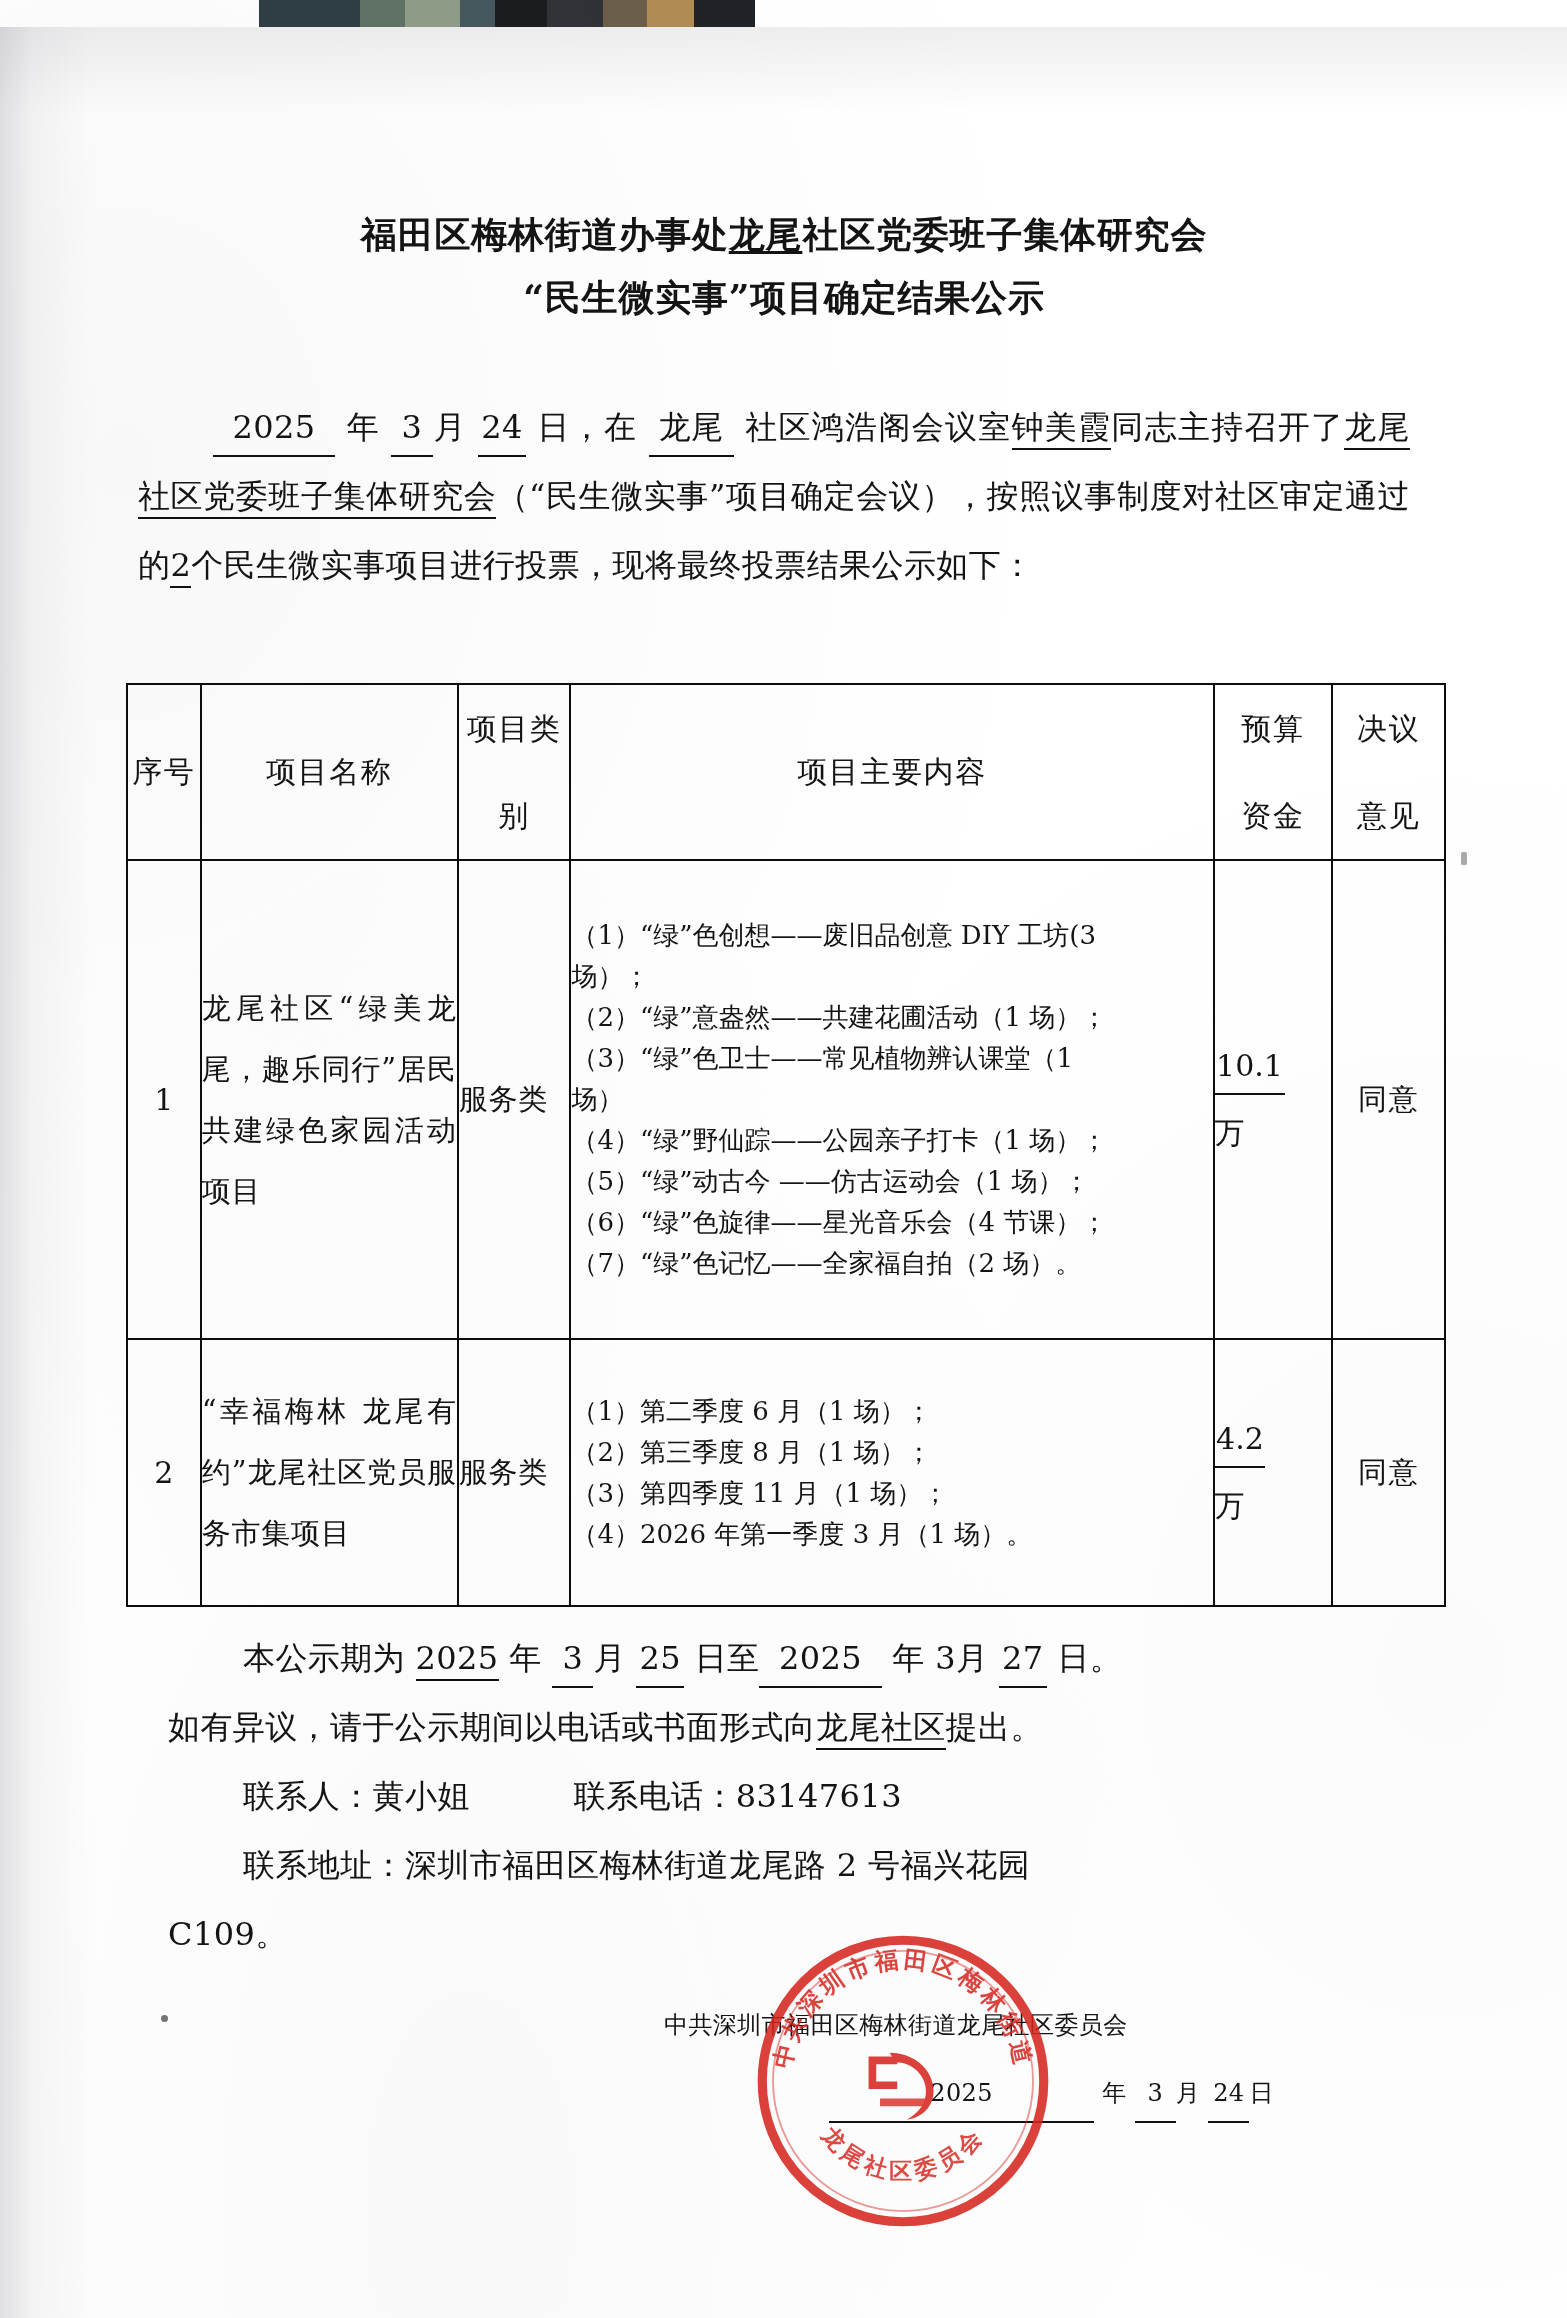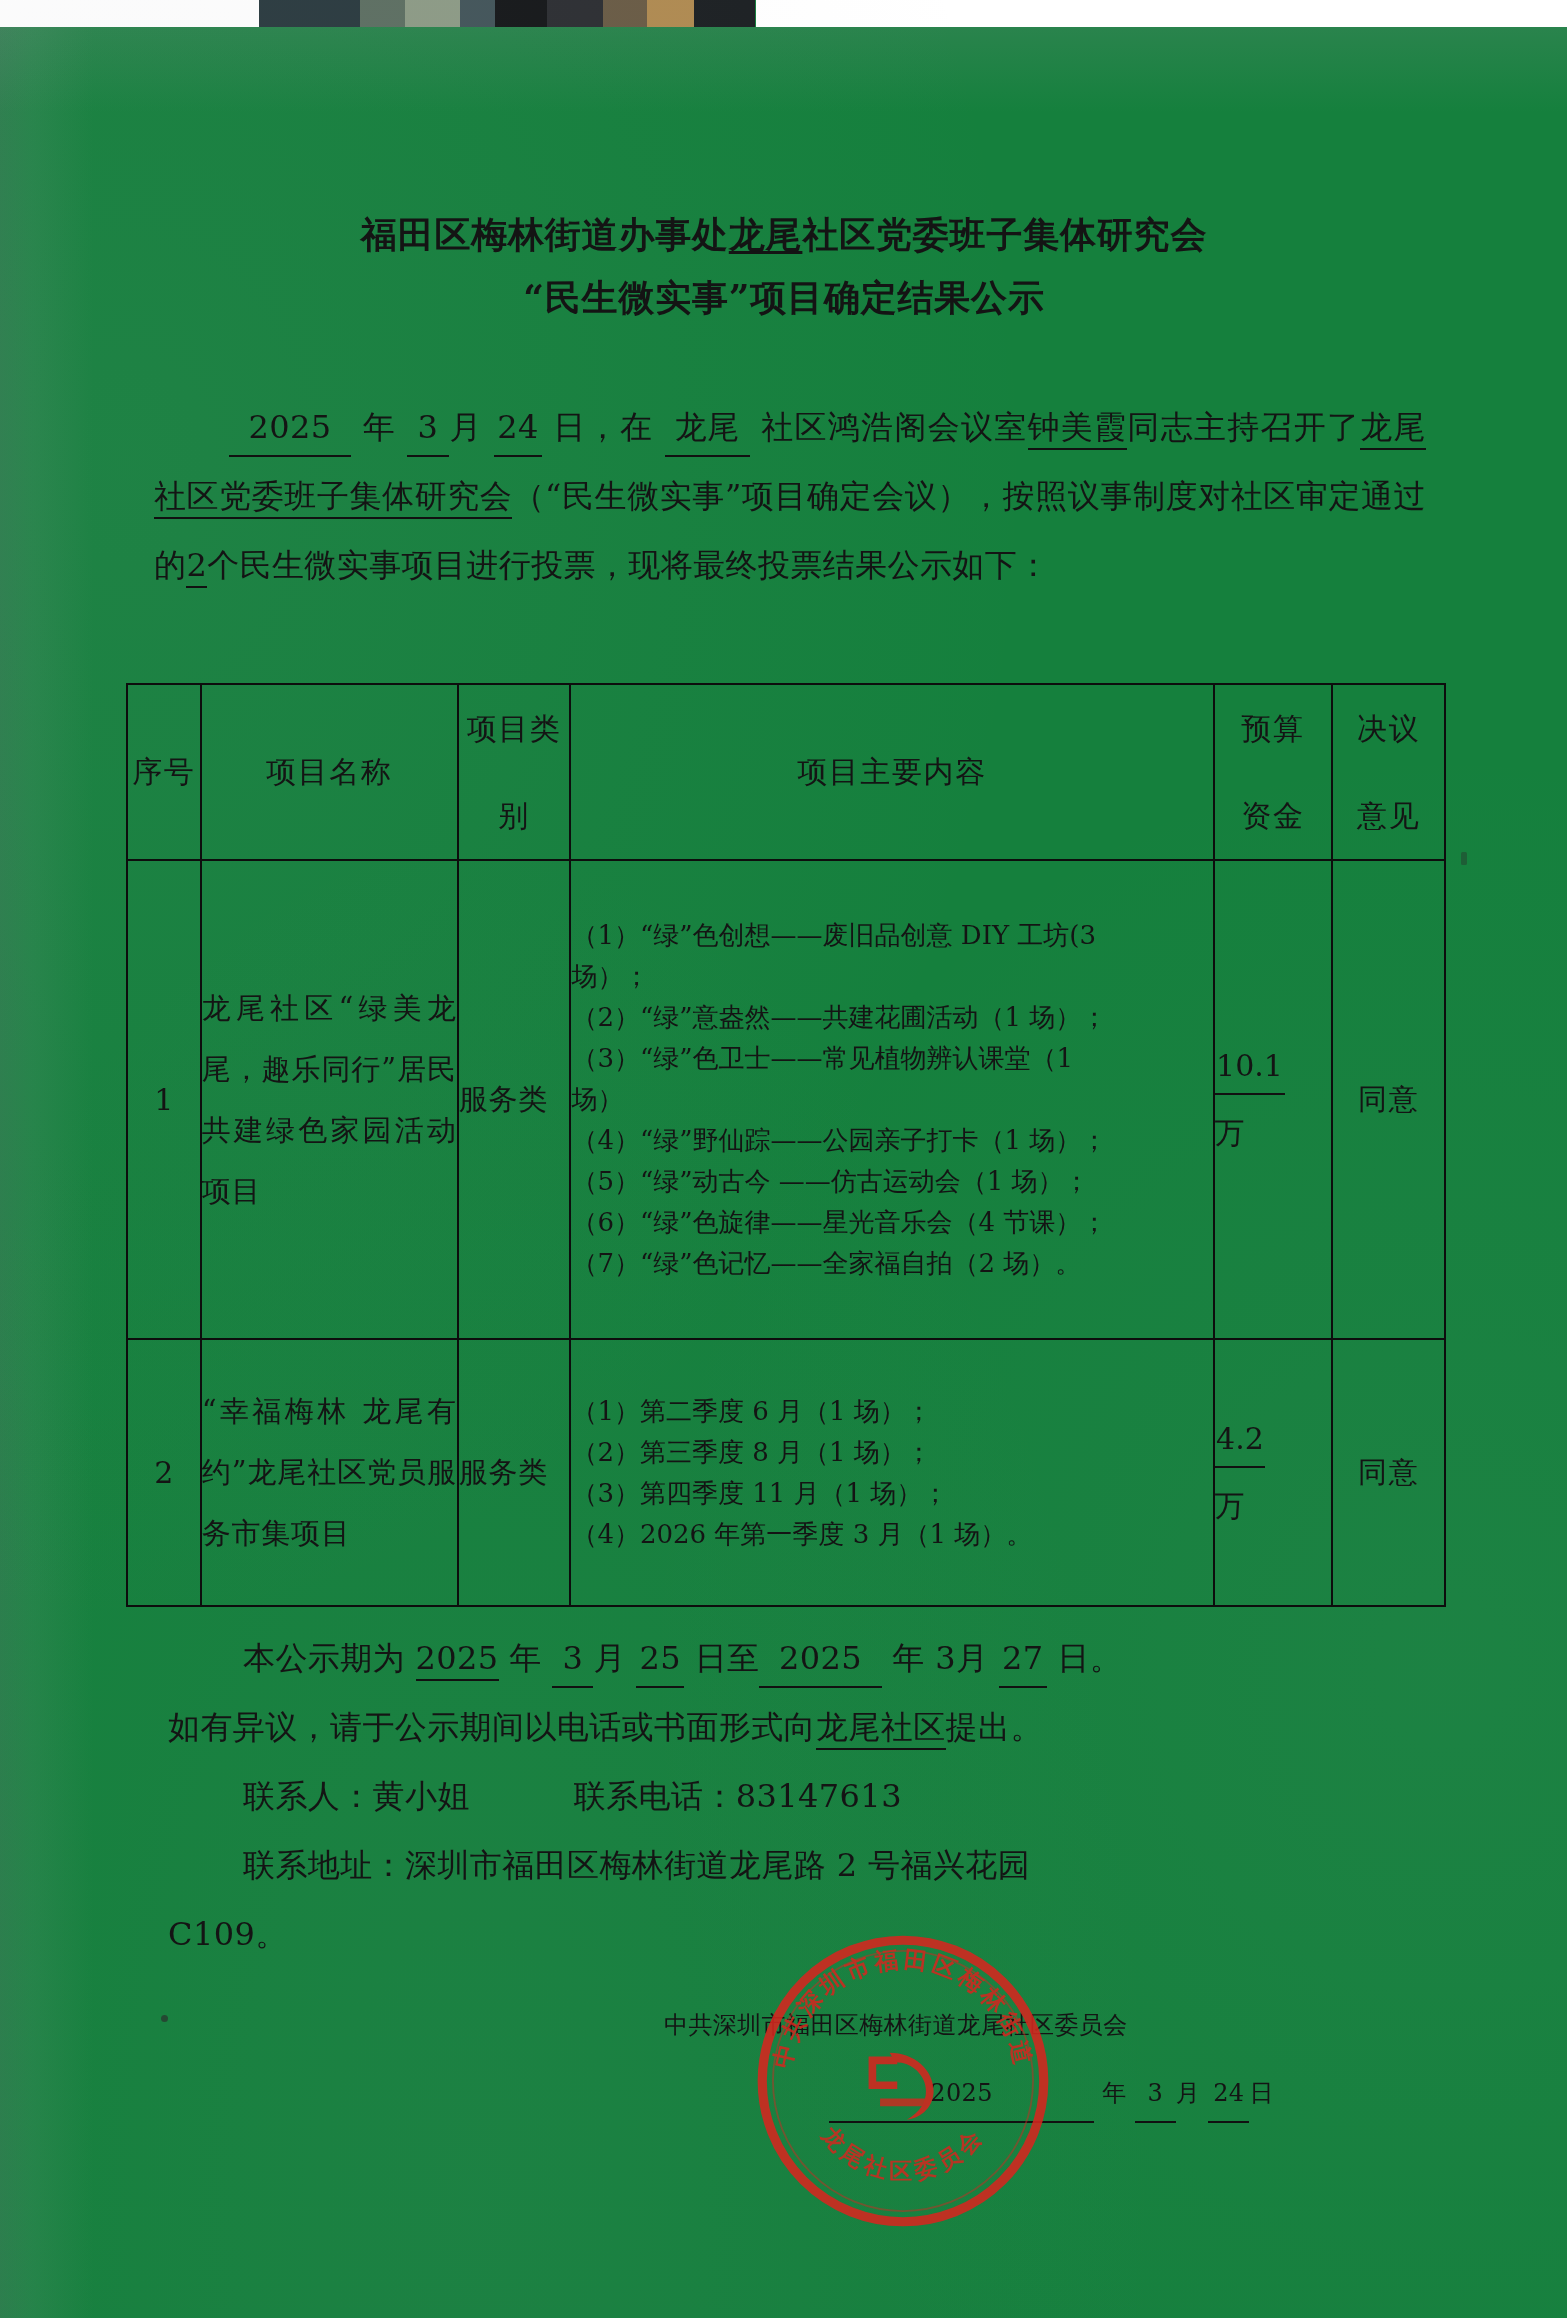--- a/index.html
+++ b/index.html
@@ -6,21 +6,21 @@
   html, body {
     margin: 0;
     padding: 0;
     background: #6e6e6e;
   }
   .page {
     position: relative;
     width: 1568px;
     height: 2319px;
     margin: 0 auto;
-    background: #15803d;
+    background: #ffffff;
     overflow: hidden;
     font-family: "DejaVu Serif", "Liberation Serif", serif;
     color: #141414;
   }
 
   
   .scan-strip {
     position: absolute;
     top: 0;
     left: 0;
@@ -86,21 +86,21 @@
     font-weight: bold;
     font-size: 36px;
     line-height: 63px;
     letter-spacing: 0.8px;
   }
   .doc-title .l2 { display: block; }
   .u { text-decoration: underline; text-underline-offset: 3.9px; }
 
   .body-block {
     position: absolute;
-    left: 154px;
+    left: 138px;
     top: 393px;
     width: 1272px;
     font-size: 32px;
     line-height: 69px;
     text-align: justify;
     letter-spacing: 0.4px;
   }
   .body-block p { margin: 0; }
   .indent { display: inline-block; width: 75px; }
   .blank {

